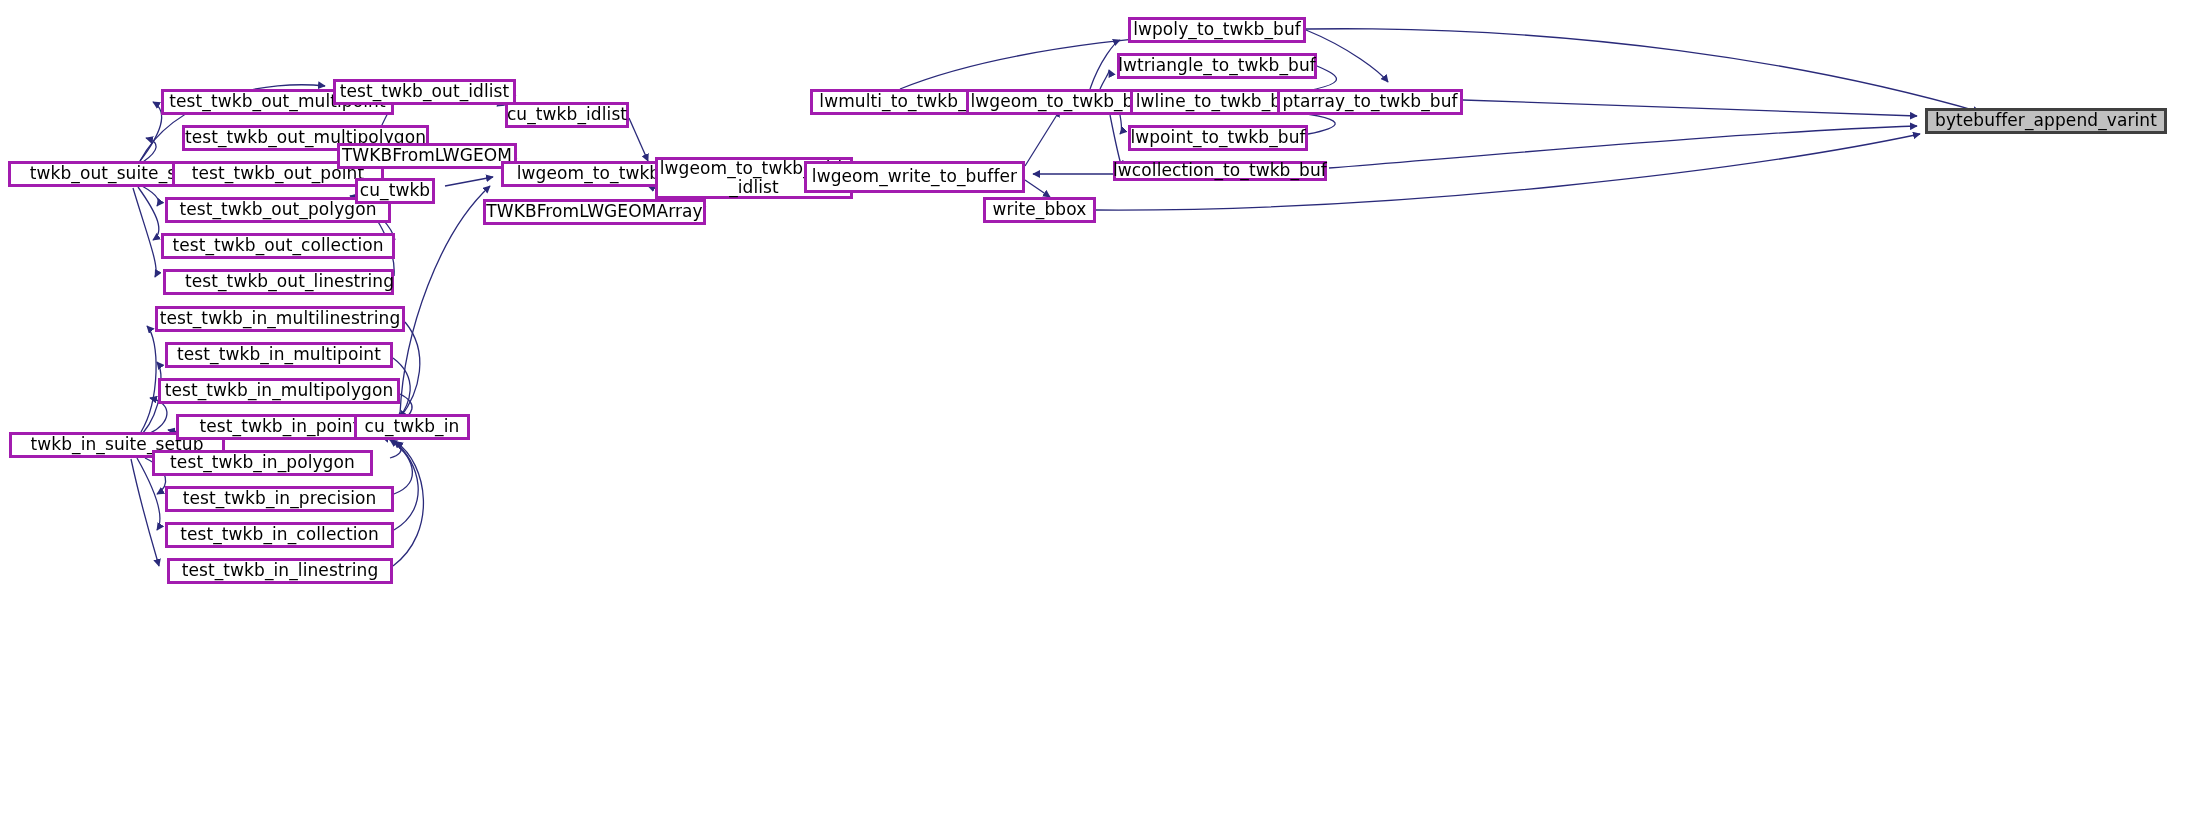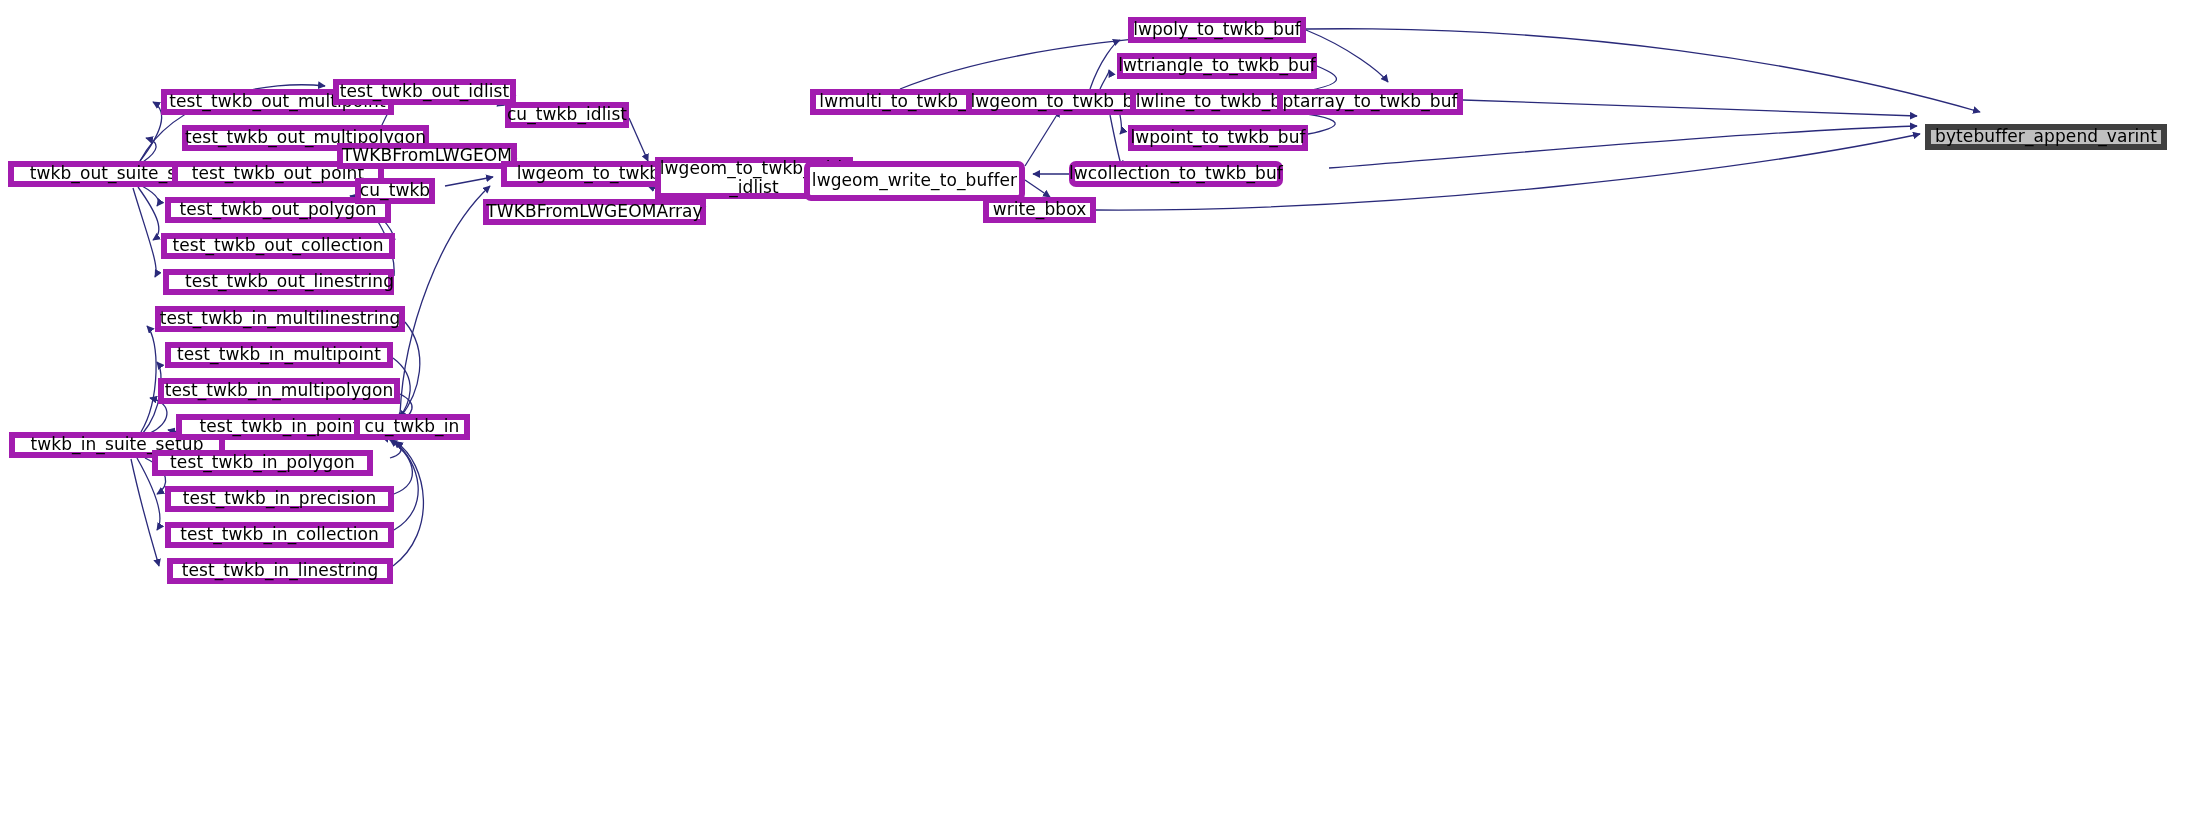--- a/index.html
+++ b/index.html
@@ -2,21 +2,21 @@
 <html><head>
 <meta charset="utf-8">
 <style>
   html,body{margin:0;padding:0;background:#ffffff;}
   body{width:2195px;height:819px;font-family:"DejaVu Sans","Liberation Sans",sans-serif;}
   #graph{position:relative;width:2195px;height:819px;overflow:hidden;}
   svg#edges{position:absolute;left:0;top:0;width:2195px;height:819px;}
   .node{
     position:absolute;
     box-sizing:border-box;
-    border:6px solid #a21caf;
+    border:3px solid #a21caf;
     background:#ffffff;
     color:#000000;
     font-size:17px;
     line-height:1.05;
     display:flex;
     align-items:center;
     justify-content:center;
     text-align:center;
     white-space:nowrap;
     padding:0 6px;
@@ -101,31 +101,31 @@
       <div class="node" style="left: 165px; top: 197px; width: 226px; height: 26px;">test_twkb_out_polygon</div>
       <div class="node" style="left: 161px; top: 233px; width: 234px; height: 26px;">test_twkb_out_collection</div>
       <div class="node" style="left: 163px; top: 269px; width: 231px; height: 26px; padding-left: 28px;">test_twkb_out_linestring</div>
       <div class="node" style="left: 333px; top: 79px; width: 183px; height: 26px;">test_twkb_out_idlist</div>
       <div class="node" style="left: 337px; top: 143px; width: 180px; height: 26px;">TWKBFromLWGEOM</div>
       <div class="node" style="left: 355px; top: 178px; width: 80px; height: 26px;">cu_twkb</div>
       <div class="node" style="left: 483px; top: 199px; width: 223px; height: 26px;">TWKBFromLWGEOMArray</div>
       <div class="node" style="left: 505px; top: 102px; width: 124px; height: 26px;">cu_twkb_idlist</div>
       <div class="node" style="left: 501px; top: 161px; width: 175px; height: 26px;">lwgeom_to_twkb</div>
       <div class="node two-line" style="left: 655px; top: 157px; width: 198px; height: 42px;">lwgeom_to_twkb_with _idlist</div>
-      <div class="node" style="left: 804px; top: 161px; width: 221px; height: 40px; border-radius: 7px;">lwgeom_write_to_buffer</div>
+      <div class="node" style="left: 804px; top: 161px; width: 221px; height: 32px;">lwgeom_write_to_buffer</div>
       <div class="node" style="left: 810px; top: 89px; width: 194px; height: 26px;">lwmulti_to_twkb_buf</div>
       <div class="node" style="left: 966px; top: 89px; width: 189px; height: 26px;">lwgeom_to_twkb_buf</div>
       <div class="node" style="left: 1128px; top: 17px; width: 178px; height: 26px;">lwpoly_to_twkb_buf</div>
       <div class="node" style="left: 1117px; top: 53px; width: 200px; height: 26px;">lwtriangle_to_twkb_buf</div>
       <div class="node" style="left: 1130px; top: 89px; width: 174px; height: 26px;">lwline_to_twkb_buf</div>
       <div class="node" style="left: 1128px; top: 125px; width: 180px; height: 26px;">lwpoint_to_twkb_buf</div>
-      <div class="node" style="left: 1069px; top: 161px; width: 214px; height: 26px; border-radius: 7px;">lwcollection_to_twkb_buf</div>
+      <div class="node" style="left: 1113px; top: 161px; width: 214px; height: 20px;">lwcollection_to_twkb_buf</div>
       <div class="node" style="left: 983px; top: 197px; width: 113px; height: 26px;">write_bbox</div>
       <div class="node" style="left: 1277px; top: 89px; width: 186px; height: 26px;">ptarray_to_twkb_buf</div>
-      <div class="node highlight" style="left: 1925px; top: 124px; width: 242px; height: 26px;">bytebuffer_append_varint</div>
+      <div class="node highlight" style="left: 1925px; top: 108px; width: 242px; height: 26px;">bytebuffer_append_varint</div>
       <div class="node" style="left: 9px; top: 432px; width: 216px; height: 26px; text-align: center;">twkb_in_suite_setup</div>
       <div class="node" style="left: 155px; top: 306px; width: 250px; height: 26px;">test_twkb_in_multilinestring</div>
       <div class="node" style="left: 165px; top: 342px; width: 228px; height: 26px;">test_twkb_in_multipoint</div>
       <div class="node" style="left: 158px; top: 378px; width: 242px; height: 26px;">test_twkb_in_multipolygon</div>
       <div class="node" style="left: 176px; top: 414px; width: 207px; height: 26px;">test_twkb_in_point</div>
       <div class="node" style="left: 152px; top: 450px; width: 221px; height: 26px;">test_twkb_in_polygon</div>
       <div class="node" style="left: 165px; top: 486px; width: 229px; height: 26px;">test_twkb_in_precision</div>
       <div class="node" style="left: 165px; top: 522px; width: 229px; height: 26px;">test_twkb_in_collection</div>
       <div class="node" style="left: 167px; top: 558px; width: 226px; height: 26px;">test_twkb_in_linestring</div>
       <div class="node" style="left: 354px; top: 414px; width: 116px; height: 26px;">cu_twkb_in</div>

